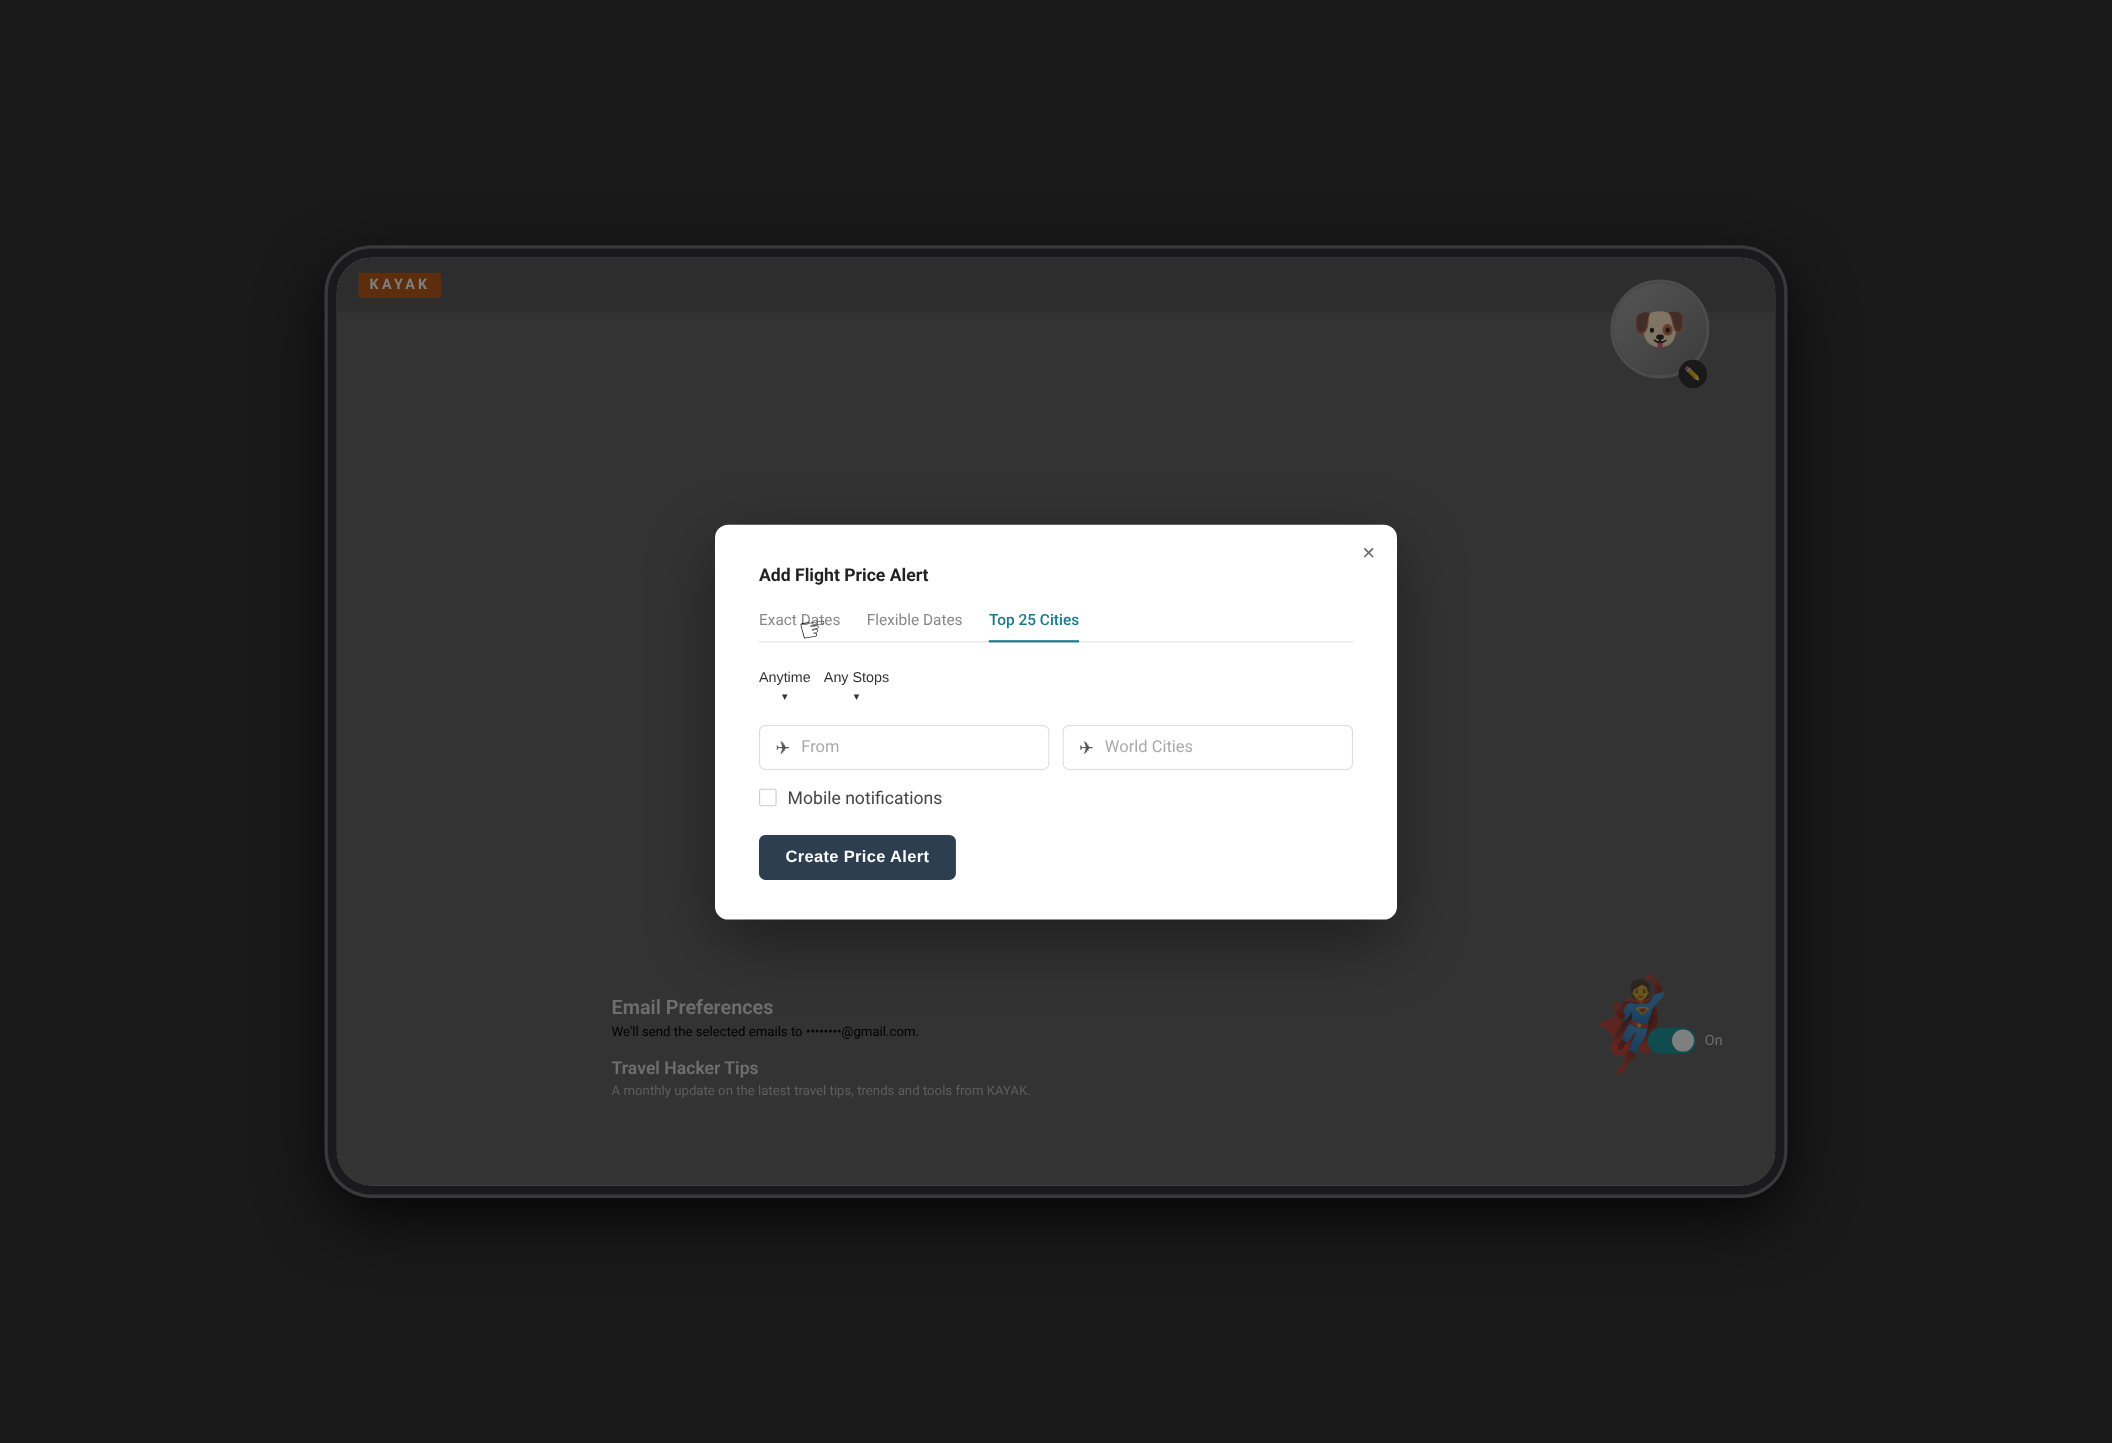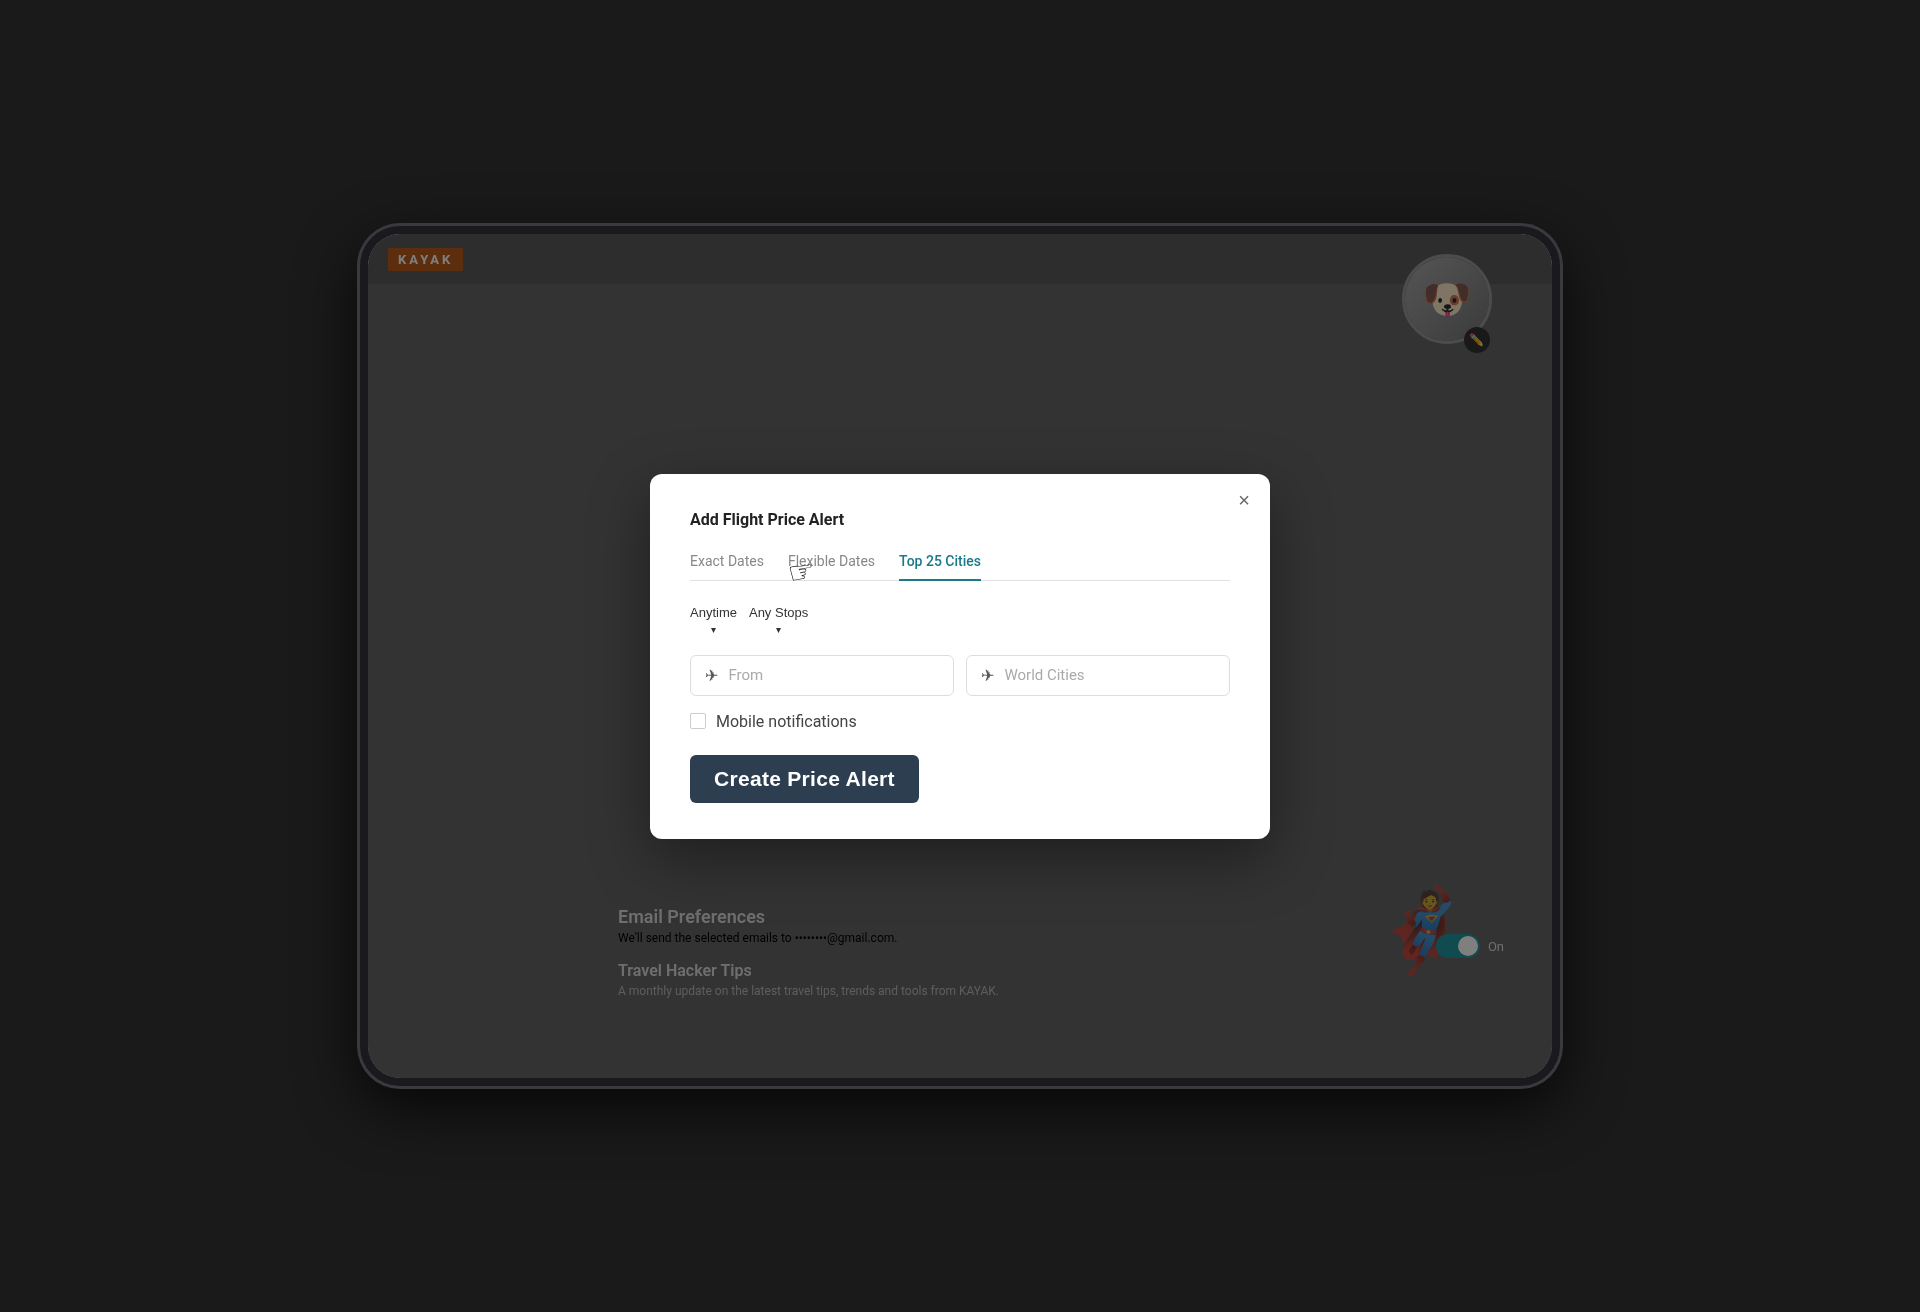--- a/index.html
+++ b/index.html
@@ -8,21 +8,21 @@
       background: #1a1a1a;
       display: flex;
       align-items: center;
       justify-content: center;
       min-height: 100vh;
       font-family: -apple-system, BlinkMacSystemFont, 'Segoe UI', Roboto, sans-serif;
     }
 
     
     .tablet-frame {
-      width: 1200px;
+      width: 1324px;
       height: 860px;
       background: #2a2a2e;
       border-radius: 40px;
       border: 8px solid #1a1a1e;
       position: relative;
       overflow: hidden;
       box-shadow: 0 0 0 3px #3a3a3e, 0 20px 60px rgba(0,0,0,0.8);
     }
 
     .tablet-inner {
@@ -335,21 +335,21 @@
       color: #444;
     }
 
     
     .create-btn {
       background: #2c3e50;
       color: white;
       border: none;
       border-radius: 6px;
       padding: 12px 24px;
-      font-size: 21px;
+      font-size: 15px;
       font-weight: 600;
       cursor: pointer;
       letter-spacing: 0.3px;
     }
 
     
     .cursor-hand {
       position: absolute;
       top: 320px;
       left: 420px;

